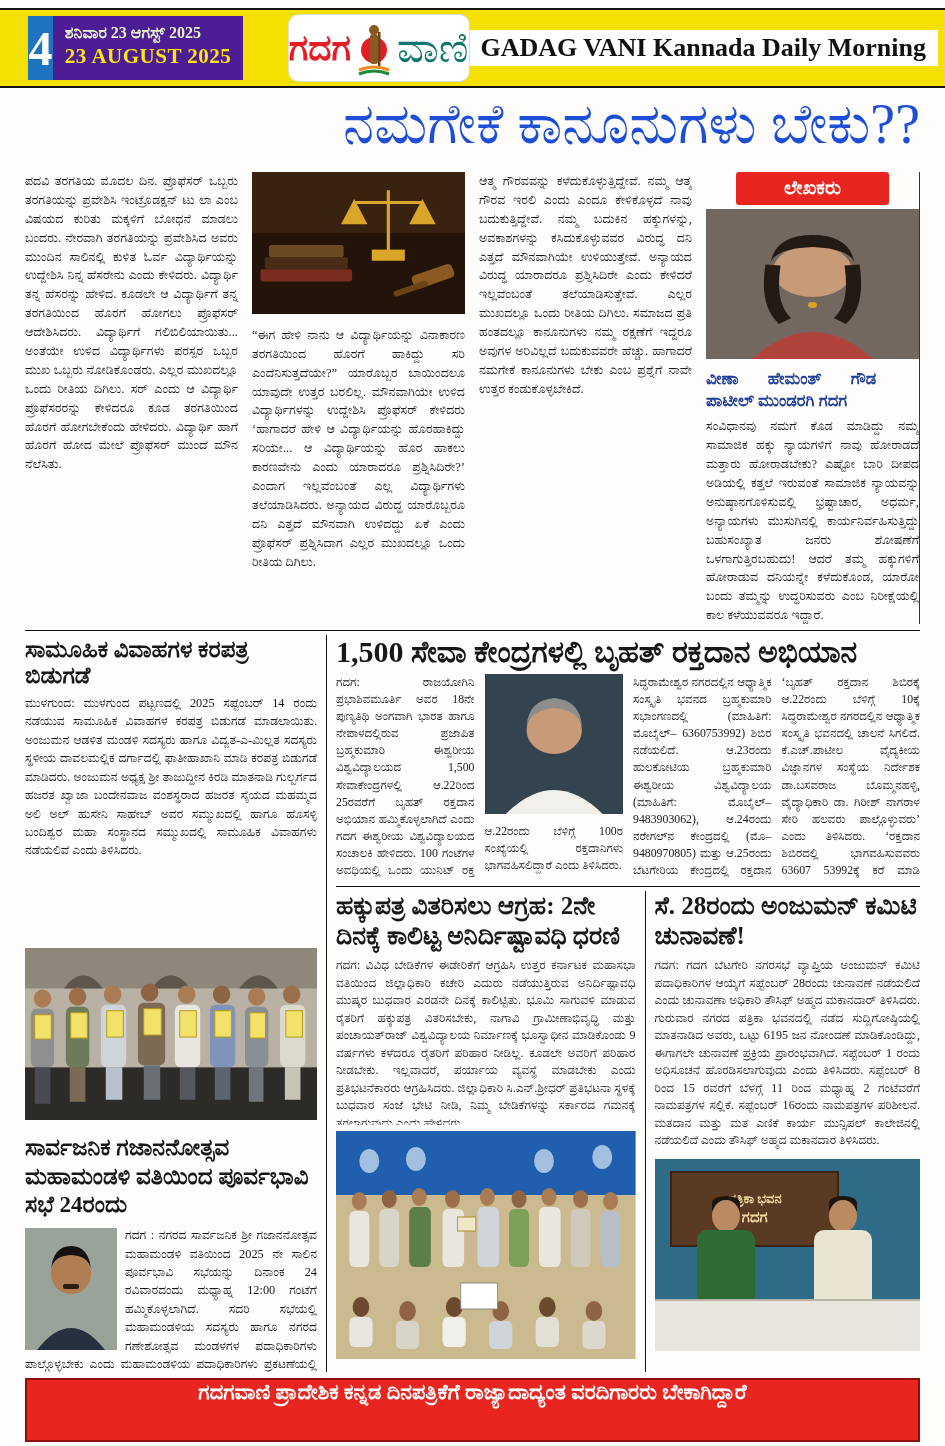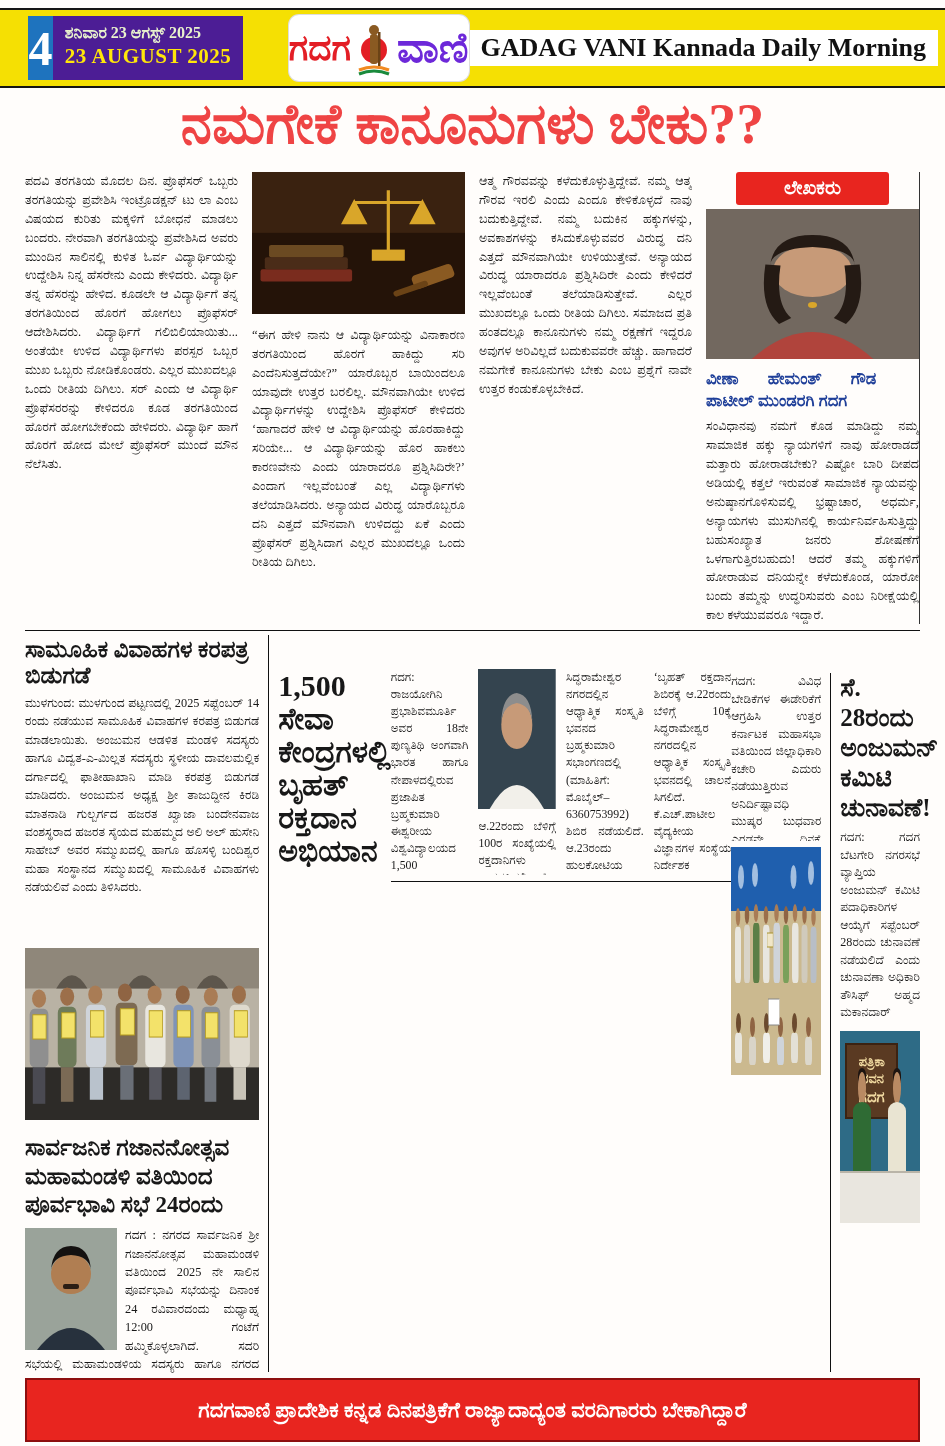--- a/index.html
+++ b/index.html
@@ -9,43 +9,43 @@
   .mast{position:absolute;left:0;top:8px;width:945px;height:80px;background:#f5e003;
         border-top:2px solid #151515;border-bottom:2px solid #151515;display:flex;align-items:center;box-sizing:border-box;}
   .pageno{width:64px;height:64px;background:#1e73be;color:#fff;font-size:48px;font-weight:bold;
           display:flex;align-items:center;justify-content:center;margin-left:28px;}
   .datebox{width:190px;height:64px;background:#4c1d95;box-sizing:border-box;padding:7px 12px;line-height:1.25;}
   .datebox .kn{color:#e9f2cd;font-size:16px;font-weight:bold;white-space:nowrap;}
   .datebox .en{color:#ffe60a;font-size:21px;font-weight:bold;white-space:nowrap;letter-spacing:.5px;}
   .logo{margin-left:46px;width:258px;height:66px;background:#fff;border-radius:10px;
         display:flex;align-items:center;justify-content:center;gap:6px;position:relative;box-shadow:0 0 0 1px #ddd;}
   .logo .k1{color:#e31e25;font-size:36px;font-weight:bold;}
-  .logo .k2{color:#6d28d9;font-size:42px;font-weight:bold;}
+  .logo .k2{color:#0f766e;font-size:42px;font-weight:normal;}
   .logo svg{display:block;}
   .enbanner{margin-left:auto;margin-right:7px;background:#fff;padding:3px 12px;
             font-size:26px;font-weight:bold;color:#111;white-space:nowrap;}
   
-  .lead-head{position:absolute;top:94px;left:25px;width:895px;text-align:center;color:#ef4444;
-             font-size:56px;font-weight:bold;line-height:1.1;}
+  .lead-head{position:absolute;top:94px;left:25px;width:895px;text-align:right;color:#1d4ed8;
+             font-size:56px;font-weight:normal;line-height:1.1;}
   
   .lead-cols{position:absolute;top:172px;left:25px;width:895px;height:452px;display:flex;gap:14px;
              border-right:1.5px solid #333;box-sizing:border-box;}
   .lcol{flex:1;font-size:12.6px;line-height:1.5;text-align:justify;overflow:hidden;}
   .justice-img{width:100%;height:142px;margin:0 0 6px 0;}
   .author-box{margin:0 0 6px 0;}
   .author-label{display:block;background:#e8251f;color:#fff;font-weight:bold;font-size:19px;
                 text-align:center;padding:2px 0;width:72%;margin:0 auto 4px auto;border-radius:3px;}
   .author-photo{width:100%;height:150px;}
   .author-name{display:block;color:#1f3f99;font-weight:bold;font-size:16.5px;line-height:1.3;
                margin-top:4px;width:80%;}
   
   .mid{position:absolute;top:630px;left:25px;width:895px;height:742px;display:flex;
        border-top:1.5px solid #111;box-sizing:border-box;padding-top:4px;}
   .mid-left{width:302px;border-right:1.5px solid #111;padding-right:9px;box-sizing:border-box;}
-  .mid-right{flex:1;padding-left:9px;box-sizing:border-box;display:flex;flex-direction:row;margin-top:34px;}
+  .mid-right{flex:1;padding-left:9px;box-sizing:border-box;display:flex;flex-direction:column;}
   .kara-head{font-size:23px;font-weight:bold;margin:2px 0 4px 0;line-height:1.15;}
   .kara-body{font-size:12.3px;line-height:1.5;text-align:justify;height:250px;overflow:hidden;}
   .group-photo{width:100%;height:172px;margin:4px 0 6px 0;}
   .gaj-head{font-size:23px;font-weight:bold;line-height:1.25;margin:4px 0 6px 0;}
   .gaj-body{font-size:12.3px;line-height:1.5;text-align:justify;overflow:hidden;height:180px;}
   .gaj-portrait{float:left;width:92px;height:122px;margin:2px 8px 2px 0;}
   .blood-head{font-size:30px;font-weight:bold;margin:0 0 6px 0;line-height:1.1;}
   .blood-cols{display:flex;gap:10px;height:206px;overflow:hidden;border-bottom:1.5px solid #111;padding-bottom:6px;}
   .bcol{flex:1;font-size:11.8px;line-height:1.45;text-align:justify;overflow:hidden;}
   .bk-photo{width:100%;height:140px;margin-bottom:4px;}
@@ -63,21 +63,21 @@
   .press-board .b1{font-size:13px;}
   .press-board .b2{font-size:15px;}
   .press-man{position:absolute;bottom:26%;width:26%;height:42%;}
   .press-man .head{position:absolute;left:30%;top:-26%;width:40%;height:40%;border-radius:50%;background:#b98a63;}
   .press-man .hair{position:absolute;left:30%;top:-30%;width:40%;height:18%;border-radius:50% 50% 0 0;background:#1d1410;}
   .press-man .shirt{position:absolute;left:8%;top:12%;width:84%;height:88%;border-radius:10px 10px 0 0;}
   .press-table{position:absolute;left:0;bottom:0;width:100%;height:26%;background:#e9e6df;border-top:2px solid #b9b4a8;}
   
   .footer{position:absolute;left:25px;top:1378px;width:895px;height:64px;background:#e8251f;
           border:2px solid #8d0f0f;box-sizing:border-box;text-align:center;color:#fff;
-          display:flex;flex-direction:column;justify-content:center;gap:1px;}
+          display:flex;justify-content:center;gap:1px;}
   .footer .f1{font-size:21px;font-weight:bold;}
   .footer .f2{font-size:21px;font-weight:bold;}
   .footer .ph{color:#ffe100;font-size:28px;font-weight:bold;letter-spacing:1px;}
 </style>
 </head>
 <body>
 
 <div class="page">
 
   <div class="mast">
@@ -235,20 +235,21 @@
           </svg>
           <span>ಆ.22ರಂದು ಬೆಳಿಗ್ಗೆ 100ರ ಸಂಖ್ಯೆಯಲ್ಲಿ ರಕ್ತದಾನಿಗಳು ಭಾಗವಹಿಸಲಿದ್ದಾರೆ ಎಂದು ತಿಳಿಸಿದರು.</span>
         </div>
         <div class="bcol">ಸಿದ್ಧರಾಮೇಶ್ವರ ನಗರದಲ್ಲಿನ ಆಧ್ಯಾತ್ಮಿಕ ಸಂಸ್ಕೃತಿ ಭವನದ ಬ್ರಹ್ಮಕುಮಾರಿ ಸಭಾಂಗಣದಲ್ಲಿ (ಮಾಹಿತಿಗೆ: ಮೊಬೈಲ್– 6360753992) ಶಿಬಿರ ನಡೆಯಲಿದೆ. ಆ.23ರಂದು ಹುಲಕೋಟಿಯ ಬ್ರಹ್ಮಕುಮಾರಿ ಈಶ್ವರೀಯ ವಿಶ್ವವಿದ್ಯಾಲಯ (ಮಾಹಿತಿಗೆ: ಮೊಬೈಲ್– 9483903062), ಆ.24ರಂದು ನರೇಗಲ್‌ನ ಕೇಂದ್ರದಲ್ಲಿ (ಮೊ– 9480970805) ಮತ್ತು ಆ.25ರಂದು ಬೆಟಗೇರಿಯ ಕೇಂದ್ರದಲ್ಲಿ ರಕ್ತದಾನ ಶಿಬಿರ ನಡೆಯಲಿದೆ ಎಂದರು.</div>
         <div class="bcol">‘ಬೃಹತ್ ರಕ್ತದಾನ ಶಿಬಿರಕ್ಕೆ ಆ.22ರಂದು ಬೆಳಿಗ್ಗೆ 10ಕ್ಕೆ ಸಿದ್ಧರಾಮೇಶ್ವರ ನಗರದಲ್ಲಿನ ಆಧ್ಯಾತ್ಮಿಕ ಸಂಸ್ಕೃತಿ ಭವನದಲ್ಲಿ ಚಾಲನೆ ಸಿಗಲಿದೆ. ಕೆ.ಎಚ್.ಪಾಟೀಲ ವೈದ್ಯಕೀಯ ವಿಜ್ಞಾನಗಳ ಸಂಸ್ಥೆಯ ನಿರ್ದೇಶಕ ಡಾ.ಬಸವರಾಜ ಬೊಮ್ಮನಹಳ್ಳಿ, ವೈದ್ಯಾಧಿಕಾರಿ ಡಾ. ಗಿರೀಶ್ ನಾಗರಾಳ ಸೇರಿ ಹಲವರು ಪಾಲ್ಗೊಳ್ಳುವರು’ ಎಂದು ತಿಳಿಸಿದರು. ‘ರಕ್ತದಾನ ಶಿಬಿರದಲ್ಲಿ ಭಾಗವಹಿಸುವವರು 63607 53992ಕ್ಕೆ ಕರೆ ಮಾಡಿ ನೋಂದಾಯಿಸಿಕೊಳ್ಳಬಹುದು’ ಎಂದರು.</div>
       </div>
 
       <div class="sub-row">
 
         <div class="dh-col">
+          <div class="sub-head">ಹಕ್ಕುಪತ್ರ ವಿತರಿಸಲು ಆಗ್ರಹ: 2ನೇ ದಿನಕ್ಕೆ ಕಾಲಿಟ್ಟ ಅನಿರ್ದಿಷ್ಟಾವಧಿ ಧರಣಿ</div>
           <div class="dh-body">ಗದಗ: ವಿವಿಧ ಬೇಡಿಕೆಗಳ ಈಡೇರಿಕೆಗೆ ಆಗ್ರಹಿಸಿ ಉತ್ತರ ಕರ್ನಾಟಕ ಮಹಾಸಭಾ ವತಿಯಿಂದ ಜಿಲ್ಲಾಧಿಕಾರಿ ಕಚೇರಿ ಎದುರು ನಡೆಯುತ್ತಿರುವ ಅನಿರ್ದಿಷ್ಟಾವಧಿ ಮುಷ್ಕರ ಬುಧವಾರ ಎರಡನೇ ದಿನಕ್ಕೆ ಕಾಲಿಟ್ಟಿತು. ಭೂಮಿ ಸಾಗುವಳಿ ಮಾಡುವ ರೈತರಿಗೆ ಹಕ್ಕುಪತ್ರ ವಿತರಿಸಬೇಕು, ನಾಗಾವಿ ಗ್ರಾಮೀಣಾಭಿವೃದ್ಧಿ ಮತ್ತು ಪಂಚಾಯತ್‌ರಾಜ್ ವಿಶ್ವವಿದ್ಯಾಲಯ ನಿರ್ಮಾಣಕ್ಕೆ ಭೂಸ್ವಾಧೀನ ಮಾಡಿಕೊಂಡು 9 ವರ್ಷಗಳು ಕಳೆದರೂ ರೈತರಿಗೆ ಪರಿಹಾರ ನೀಡಿಲ್ಲ. ಕೂಡಲೇ ಅವರಿಗೆ ಪರಿಹಾರ ನೀಡಬೇಕು. ಇಲ್ಲವಾದರೆ, ಪರ್ಯಾಯ ವ್ಯವಸ್ಥೆ ಮಾಡಬೇಕು ಎಂದು ಪ್ರತಿಭಟನೆಕಾರರು ಆಗ್ರಹಿಸಿದರು. ಜಿಲ್ಲಾಧಿಕಾರಿ ಸಿ.ಎನ್.ಶ್ರೀಧರ್ ಪ್ರತಿಭಟನಾ ಸ್ಥಳಕ್ಕೆ ಬುಧವಾರ ಸಂಜೆ ಭೇಟಿ ನೀಡಿ, ನಿಮ್ಮ ಬೇಡಿಕೆಗಳನ್ನು ಸರ್ಕಾರದ ಗಮನಕ್ಕೆ ತರಲಾಗುವುದು ಎಂದು ಹೇಳಿದರು.</div>
           <svg class="stage-photo" viewBox="0 0 360 228" preserveAspectRatio="none">
             <rect width="360" height="228" fill="#cbb98f"></rect>
             <rect x="0" y="0" width="360" height="64" fill="#1f5fae"></rect>
             <circle cx="40" cy="30" r="12" fill="#dce8f5" opacity="0.7"></circle>
             <circle cx="96" cy="28" r="12" fill="#dce8f5" opacity="0.7"></circle>
             <circle cx="250" cy="30" r="12" fill="#dce8f5" opacity="0.7"></circle>
             <circle cx="320" cy="26" r="12" fill="#dce8f5" opacity="0.7"></circle>
             <g>
               <g transform="translate(16,60)">

